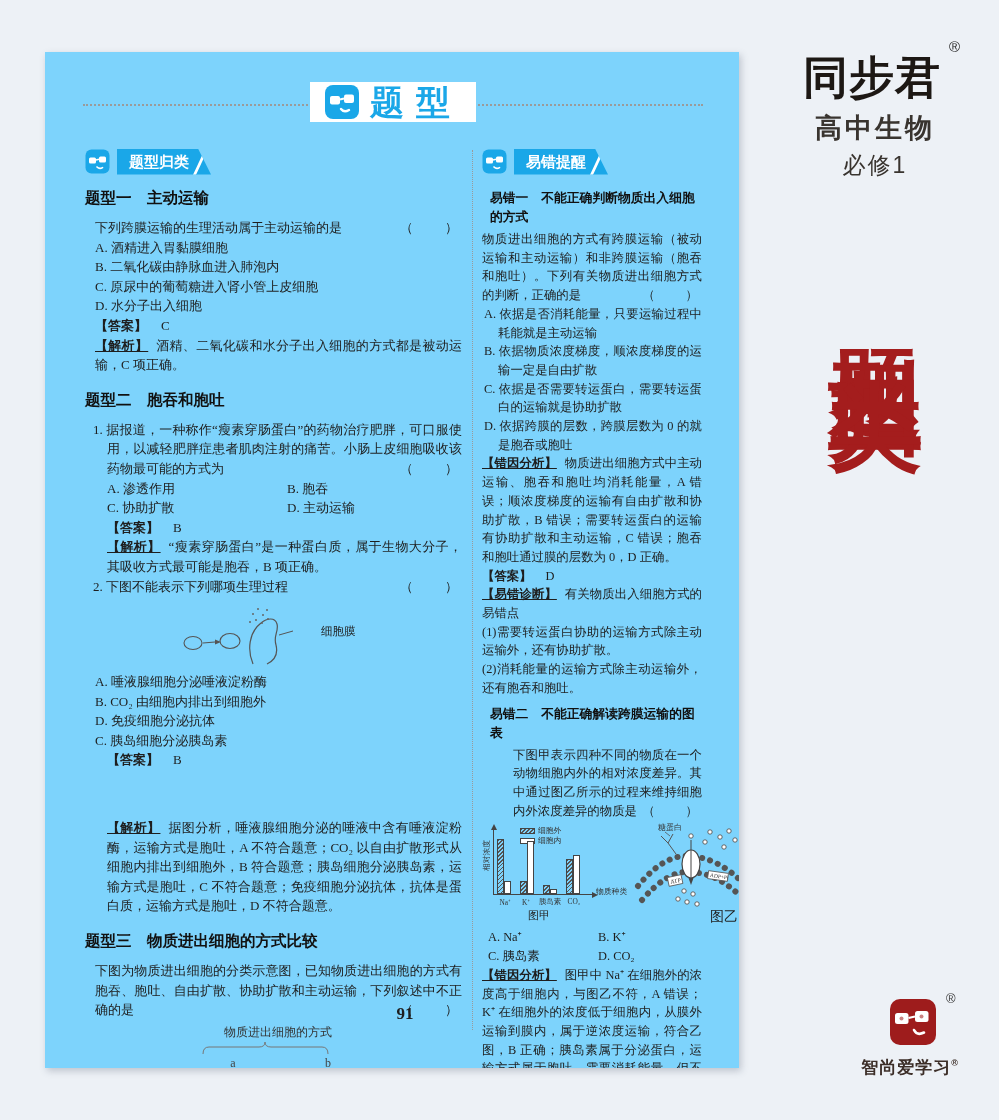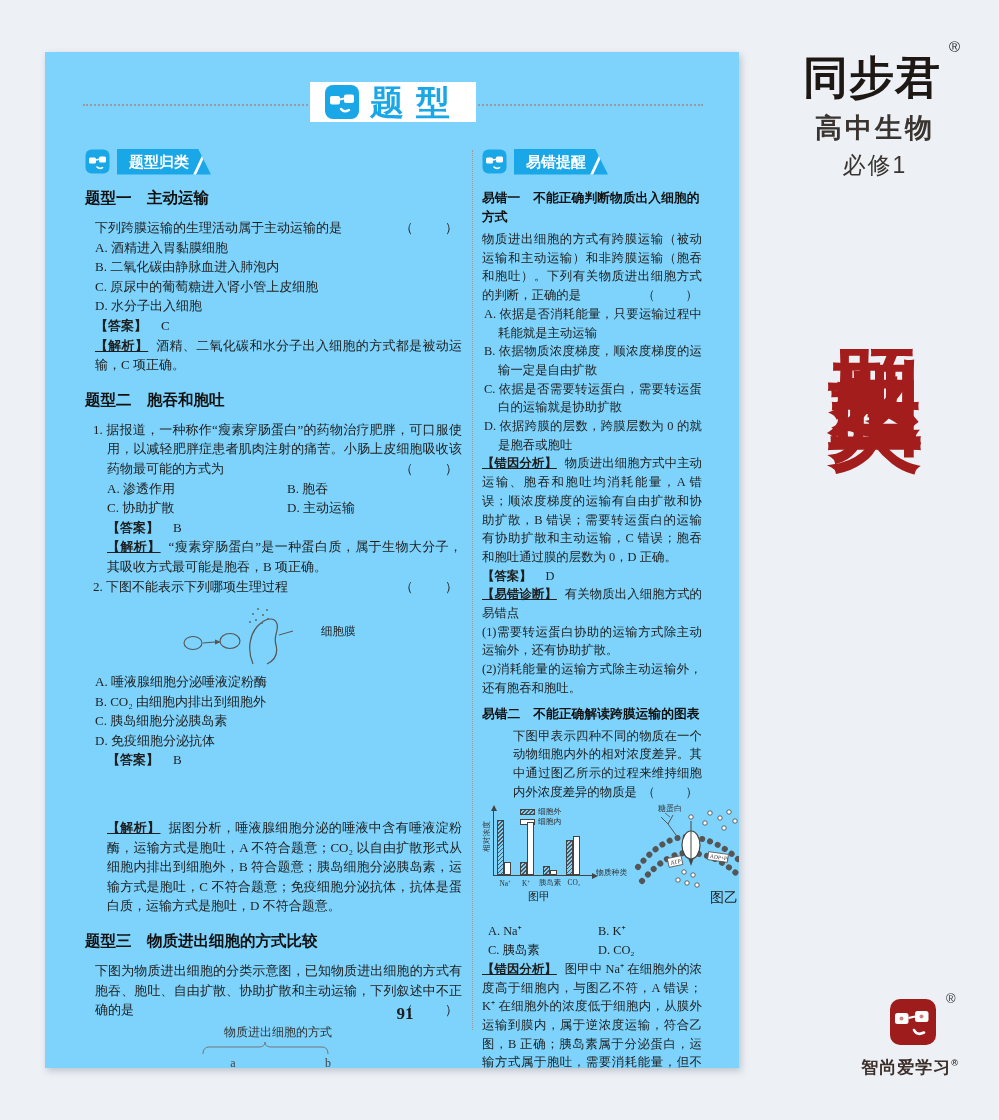--- a/index.html
+++ b/index.html
@@ -29,21 +29,21 @@
                    background:#fff; transform:skewX(-25deg); }
 
   
   .col-left  { position:absolute; left:40px;  top:96px; width:377px; }
   .col-right { position:absolute; left:437px; top:96px; width:220px; }
   .col-divider { position:absolute; left:427px; top:98px; height:880px; border-left:1.5px dotted #9a9a9a; }
 
   .h-type { font-family:"Liberation Sans", sans-serif; font-weight:bold; font-size:15.5px;
             color:#111; margin:15px 0 9px 0; }
   .h-err  { font-family:"Liberation Sans", sans-serif; font-weight:bold; font-size:12.8px;
-            color:#111; margin:2px 0 4px 0; line-height:19px; }
+            color:#111; margin:2px 0 4px 8px; line-height:19px; }
 
   .t-left  { font-size:13px;   line-height:19.6px; text-align:justify; }
   .t-right { font-size:12.4px; line-height:18.7px; text-align:justify; }
 
   .stem { position:relative; padding-left:10px; }
   .stem .bracket { position:absolute; right:2px; bottom:0; letter-spacing:2px; }
   .stem-num { padding-left:22px; text-indent:-14px; }
 
   .opt { padding-left:22px; text-indent:-12px; }
   .opt-right { padding-left:16px; text-indent:-14px; }
@@ -61,21 +61,21 @@
   .fig-membrane { width:200px; margin:2px auto 2px 90px; position:relative; }
   .fig-membrane .fig-label { position:absolute; left:146px; top:26px; font-size:11.5px; }
 
   
   .tree { position:relative; width:262px; height:120px; margin:4px 0 6px 88px;
           font-size:12px; color:#444; }
   .tree .node { position:absolute; transform:translateX(-50%); white-space:nowrap; }
   .tree svg { position:absolute; left:0; top:0; }
 
   
-  .fig-duo { position:relative; width:268px; height:102px; margin:4px 0 15px -2px; }
+  .fig-duo { position:relative; width:268px; height:102px; margin:4px 0 2px -2px; }
   .chartbox { position:absolute; left:0; top:0; width:150px; height:100px; }
   .ylab { position:absolute; left:-16px; top:26px; font-size:7.8px; color:#333;
           transform:rotate(-90deg); transform-origin:center; width:44px; text-align:center; }
   .axis-y { position:absolute; left:13px; top:5px; width:1px; height:66px; background:#444; }
   .axis-x { position:absolute; left:13px; top:70px; width:100px; height:1px; background:#444; }
   .arr-up { position:absolute; left:10.5px; top:0; width:0; height:0;
             border-left:3px solid transparent; border-right:3px solid transparent; border-bottom:6px solid #444; }
   .arr-right { position:absolute; left:112px; top:67.5px; width:0; height:0;
                border-top:3px solid transparent; border-bottom:3px solid transparent; border-left:6px solid #444; }
   .bargroup { position:absolute; bottom:30px; height:60px; display:flex; align-items:flex-end; }
@@ -210,22 +210,22 @@
           <circle cx="93" cy="21" r="1"></circle>
             <circle cx="75" cy="24" r="1"></circle>
         </g>
         <line x1="104" y1="37" x2="118" y2="33" stroke="#555" stroke-width="1"></line>
       </svg>
       <span class="fig-label">细胞膜</span>
     </div>
 
     <div class="t-left opt">A. 唾液腺细胞分泌唾液淀粉酶</div>
     <div class="t-left opt">B. CO₂ 由细胞内排出到细胞外</div>
+    <div class="t-left opt">D. 免疫细胞分泌抗体</div>
     <div class="t-left opt">C. 胰岛细胞分泌胰岛素</div>
-    <div class="t-left opt">D. 免疫细胞分泌抗体</div>
     <div class="t-left ans-row" style="padding-left:22px;">
       <span class="lbl">【答案】</span><span class="ans-val">B</span>
     </div>
     <div class="t-left para" style="padding-left:22px;margin-top:48px;">
       <span class="lbl">【解析】</span><span>据图分析，唾液腺细胞分泌的唾液中含有唾液淀粉酶，运输方式是胞吐，A 不符合题意；CO₂ 以自由扩散形式从细胞内排出到细胞外，B 符合题意；胰岛细胞分泌胰岛素，运输方式是胞吐，C 不符合题意；免疫细胞分泌抗体，抗体是蛋白质，运输方式是胞吐，D 不符合题意。</span>
     </div>
 
     <div class="h-type">题型三　物质进出细胞的方式比较</div>
     <div class="t-left stem">
       <span>下图为物质进出细胞的分类示意图，已知物质进出细胞的方式有胞吞、胞吐、自由扩散、协助扩散和主动运输，下列叙述中不正确的是</span>

